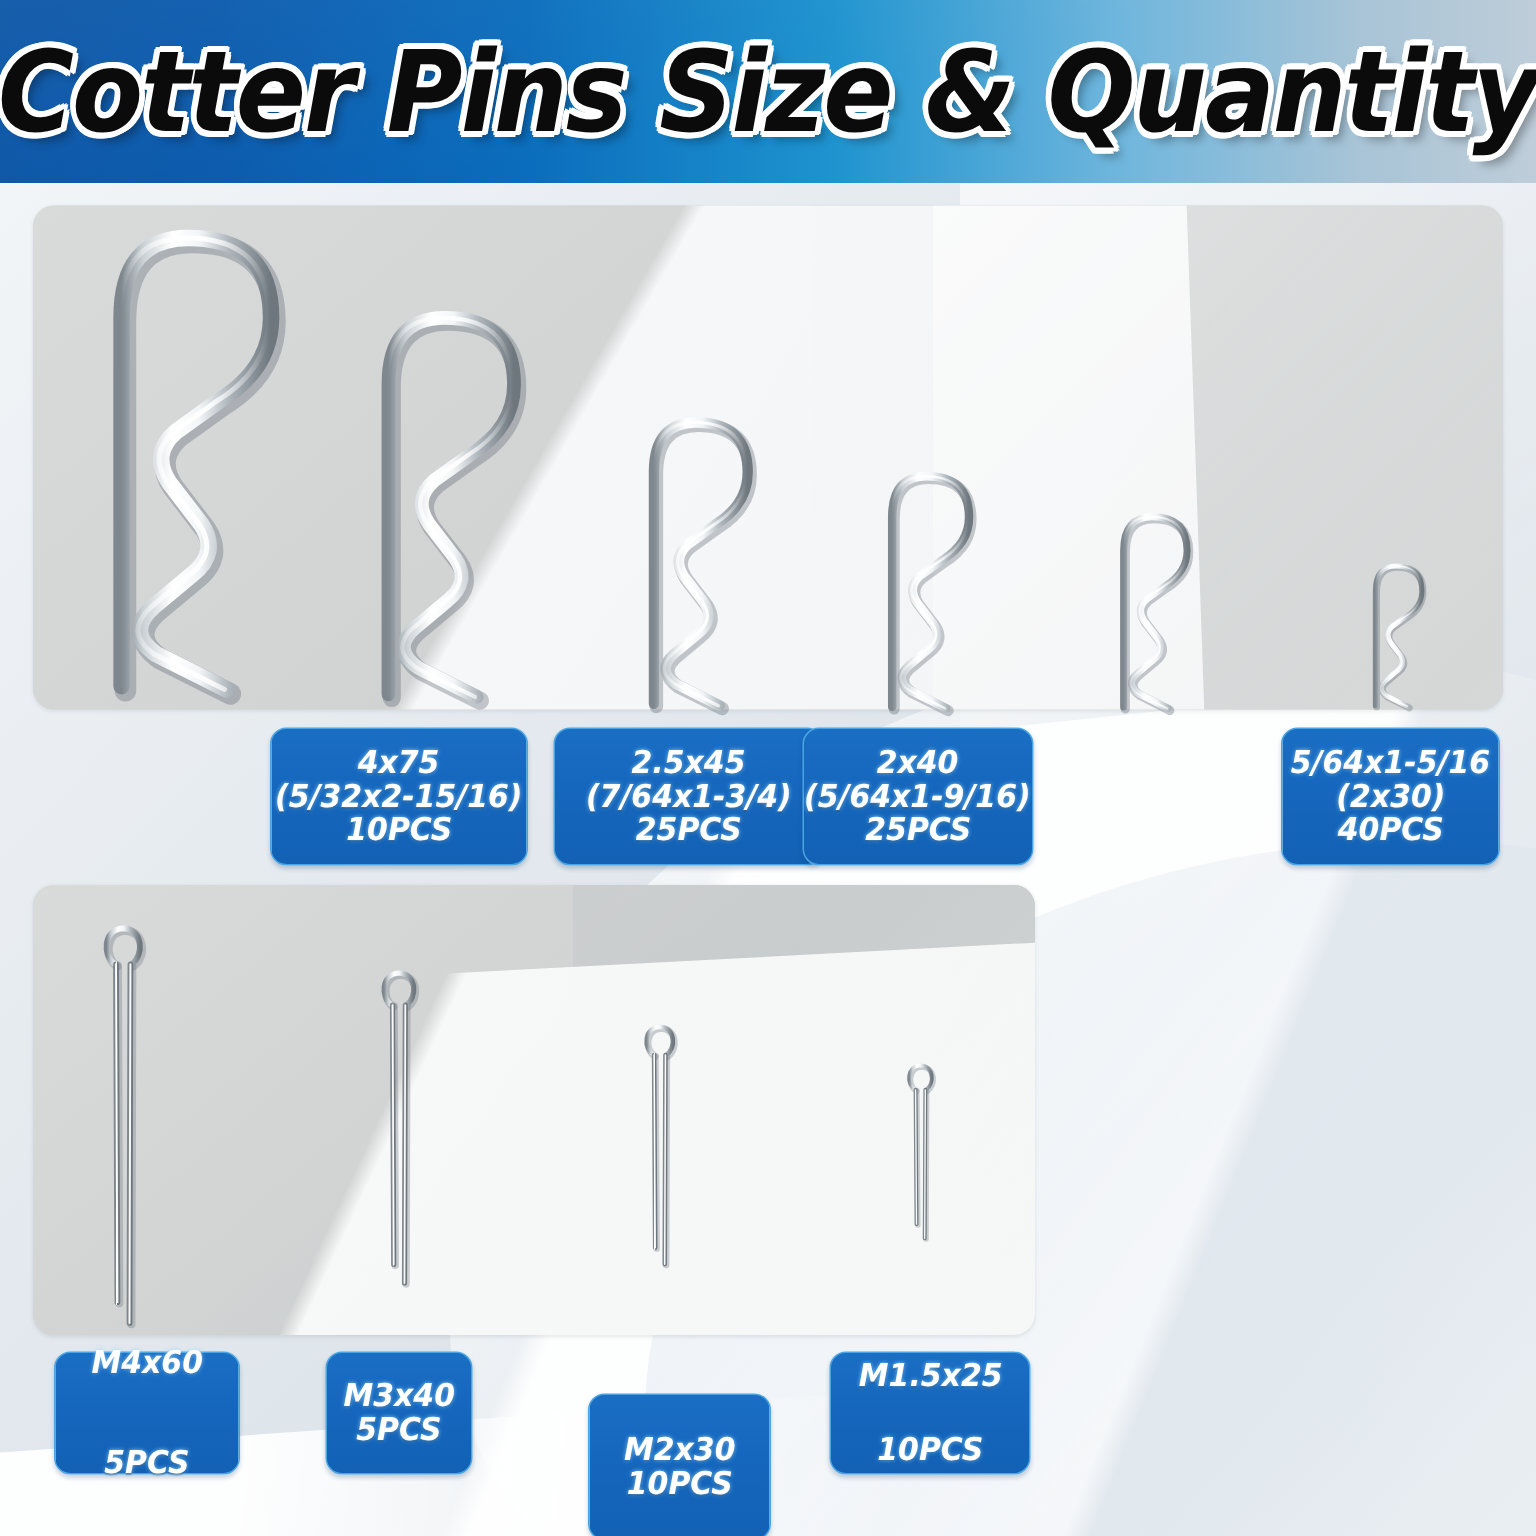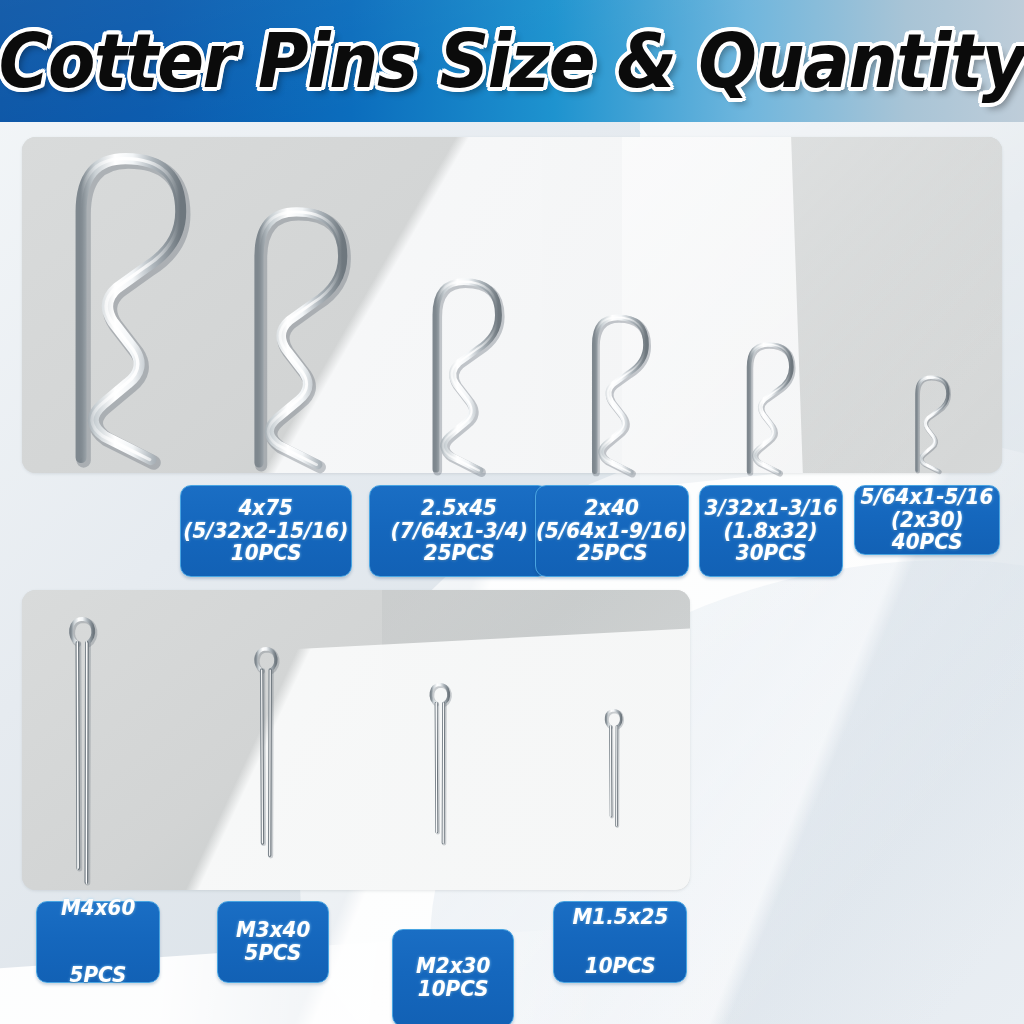--- a/index.html
+++ b/index.html
@@ -293,27 +293,22 @@
     <span class="ln paren">(7/64x1-3/4)</span>
     <span class="ln">25PCS</span>
   </div>
 
   <div class="chip r1" id="chip4" style="left:535px;top:485px;width:154px;height:92px;">
     <span class="ln">2x40</span>
     <span class="ln paren">(5/64x1-9/16)</span>
     <span class="ln">25PCS</span>
   </div>
 
-  <div class="chip r1" id="chip5" style="left:699px;top:485px;width:144px;height:92px;">
-    <span class="ln">3/32x1-3/16</span>
-    <span class="ln paren">(1.8x32)</span>
-    <span class="ln">30PCS</span>
-  </div>
-
-  <div class="chip r1" id="chip6" style="left:854px;top:485px;width:146px;height:70px;">
+
+  <div class="chip r1" id="chip6" style="left:854px;top:485px;width:146px;height:92px;">
     <span class="ln">5/64x1-5/16</span>
     <span class="ln paren">(2x30)</span>
     <span class="ln">40PCS</span>
   </div>
 
   <div class="panel" id="panel-bot">
     <div class="p-grad"></div>
     <div class="p-diag d2"></div>
     <div class="p-diag d1"></div>
   </div>
@@ -437,21 +432,21 @@
           <path d="M 16.905 17.535 L 16.485 116.55" stroke="rgba(255,255,255,.95)" stroke-width="0.8925000000000001"></path>
         </g>
       </svg>
     </div>
 
   <div class="chip r2" id="chip7" style="left:36px;top:901px;width:124px;height:82px;gap:44px;">
     <span class="ln">M4x60</span>
     <span class="ln">5PCS</span>
   </div>
 
-  <div class="chip r2" id="chip8" style="left:217px;top:901px;width:112px;height:82px;">
+  <div class="chip r2" id="chip8" style="left:217px;top:901px;width:98px;height:82px;">
     <span class="ln">M3x40</span>
     <span class="ln">5PCS</span>
   </div>
 
   <div class="chip r2" id="chip9" style="left:392px;top:901px;width:122px;height:98px;margin-top:28px;">
     <span class="ln">M2x30</span>
     <span class="ln">10PCS</span>
   </div>
 
   <div class="chip r2" id="chip10" style="left:553px;top:901px;width:134px;height:82px;justify-content:space-between;">

